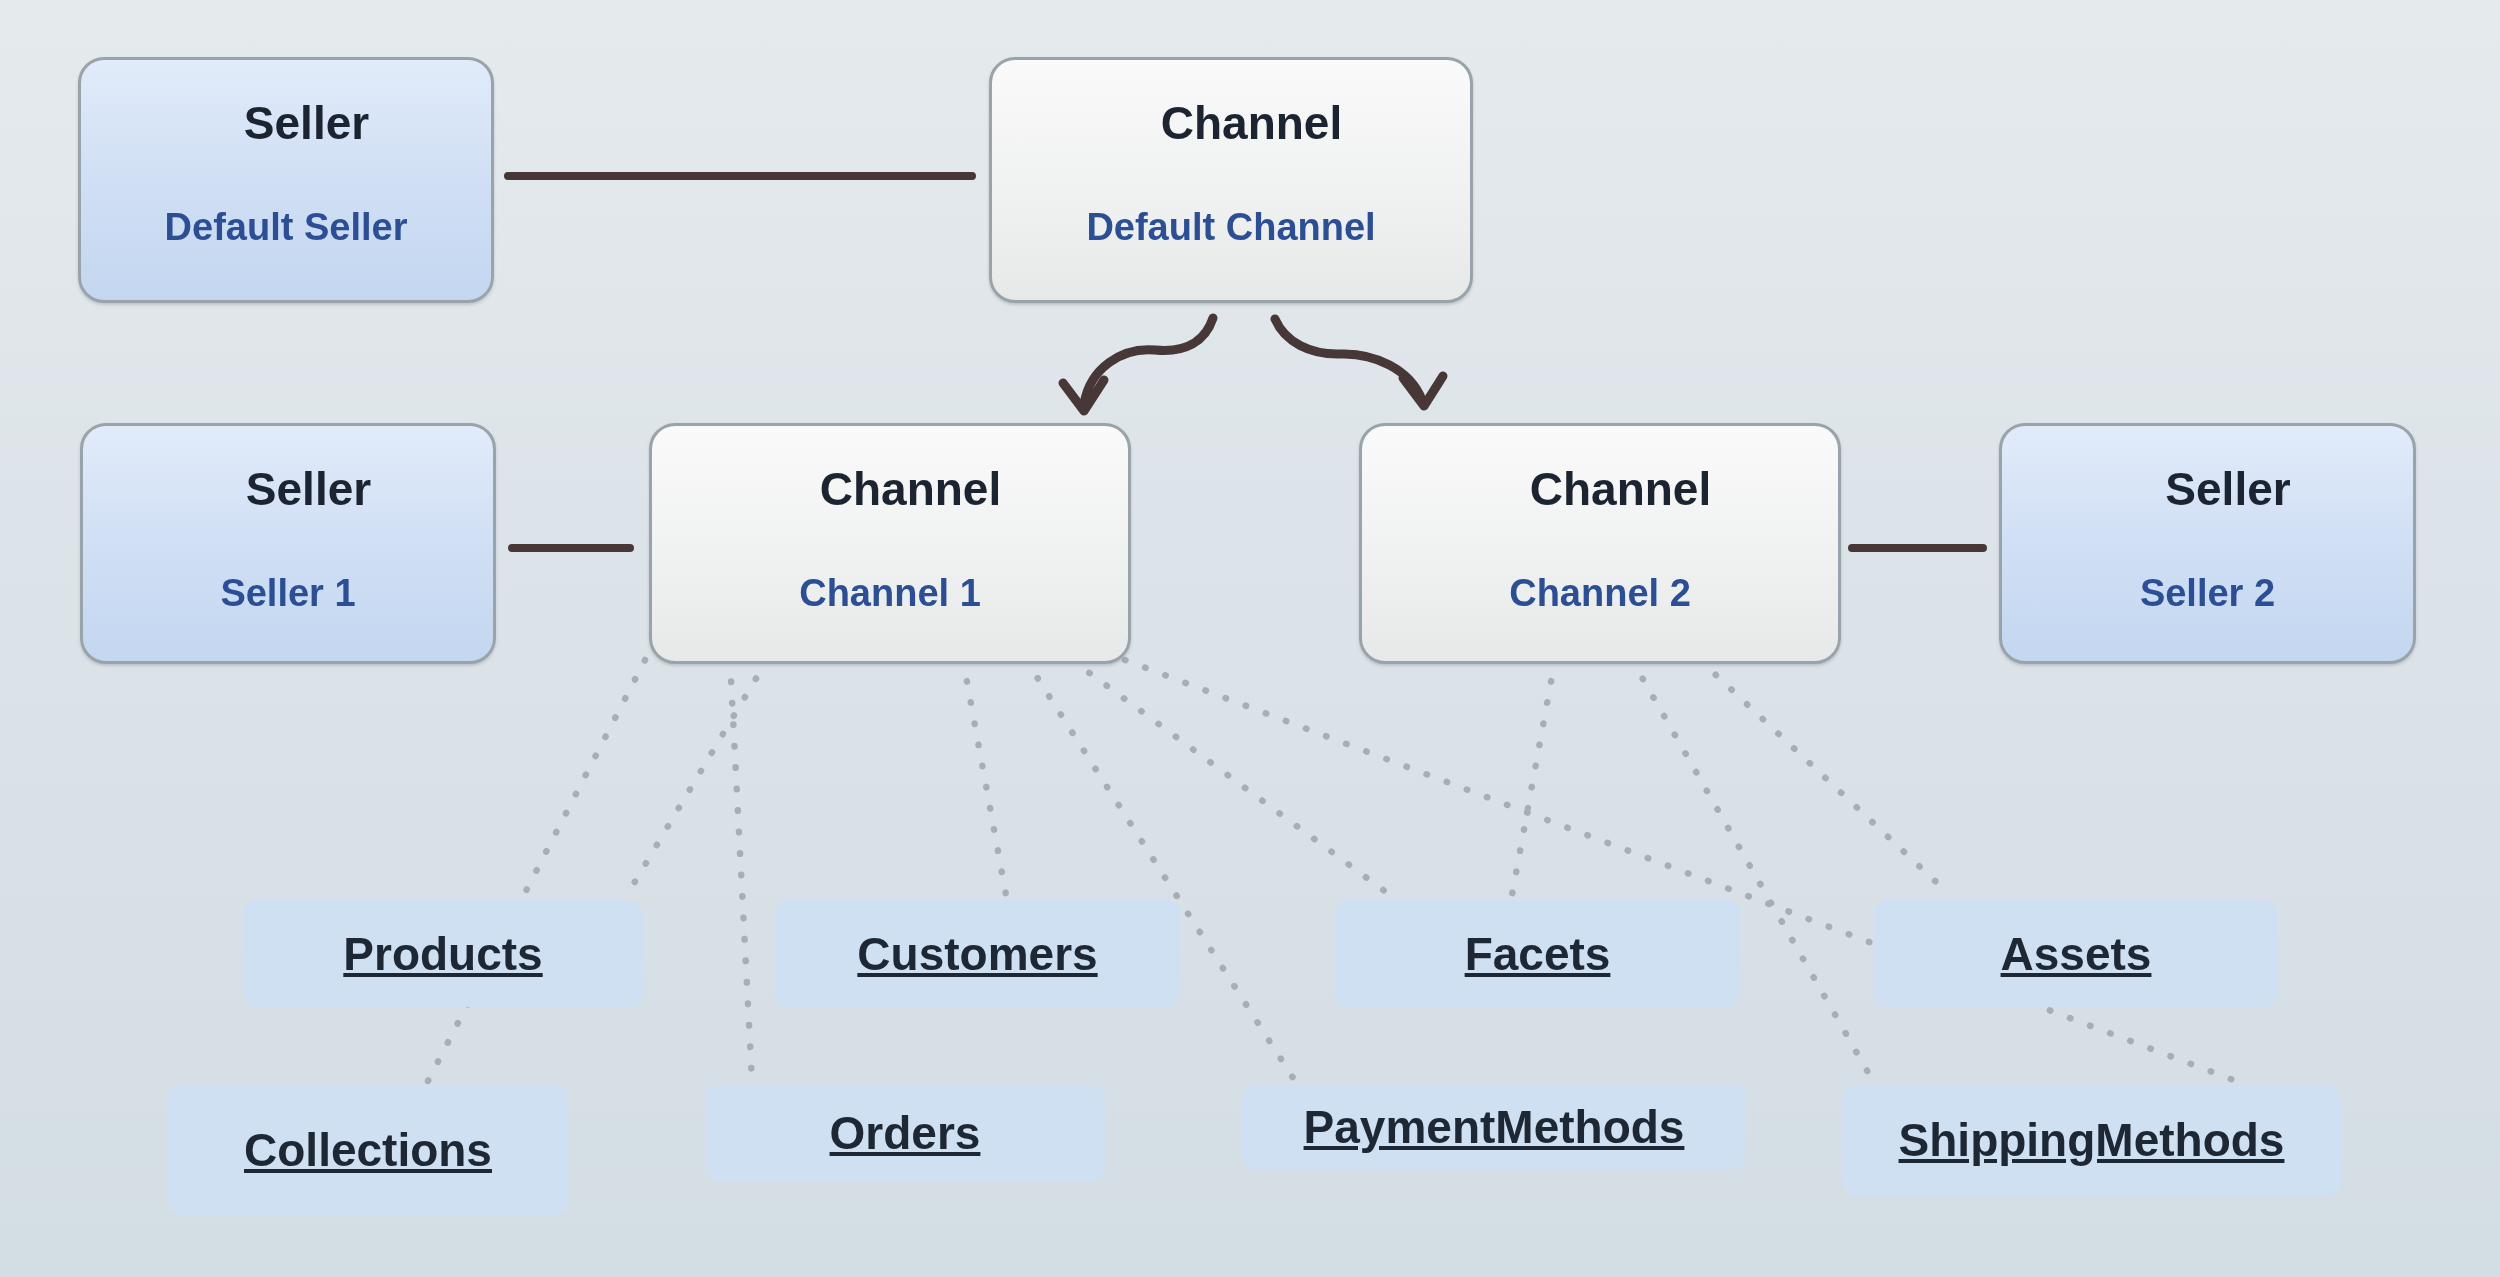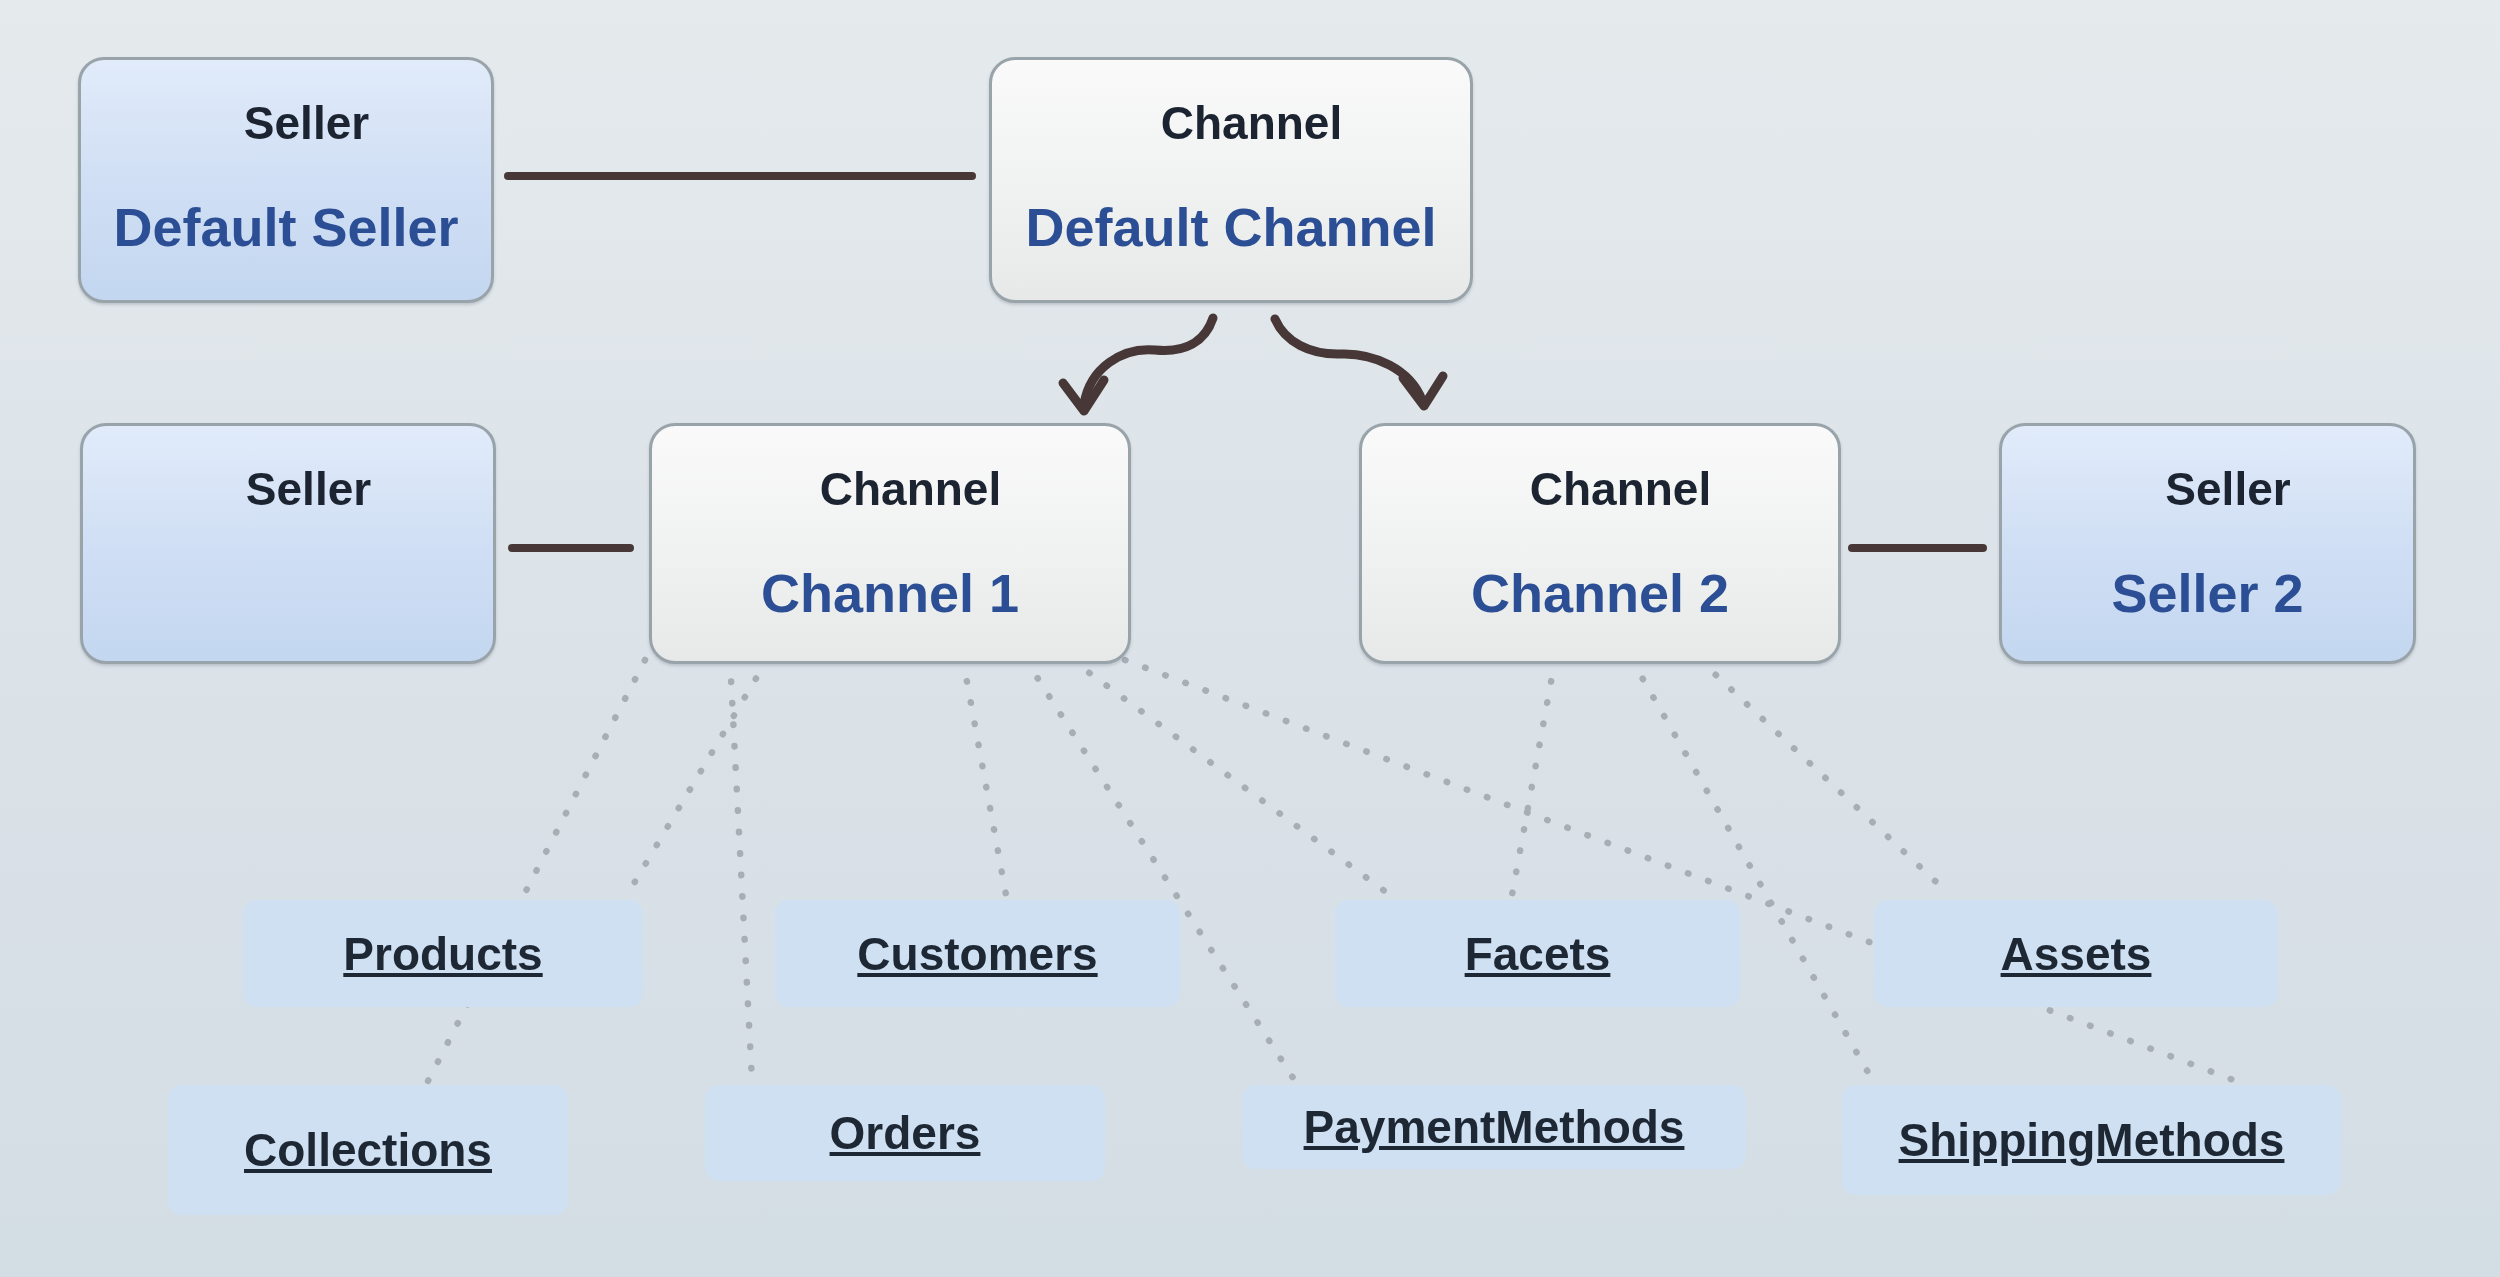--- a/index.html
+++ b/index.html
@@ -20,21 +20,21 @@
     box-shadow:0 2px 3px rgba(90,100,110,.25);
   }
   .node-blue{background:linear-gradient(180deg,#e1ebfa 0%,#cfdef4 55%,#c3d7f0 100%);}
   .node-white{background:linear-gradient(180deg,#f9faf9 0%,#f0f2f1 55%,#e7e9e8 100%);}
   .node .title{
     position:absolute;left:0;right:0;top:40px;height:46px;line-height:46px;
     text-align:center;font-weight:bold;font-size:46px;color:#1c2431;margin-left:41px;
   }
   .node .nname{
     position:absolute;left:0;right:0;top:142px;height:50px;line-height:50px;
-    text-align:center;font-weight:bold;font-size:54px;color:#2b4e95;
+    text-align:center;font-weight:bold;font-size:38px;color:#2b4e95;
   }
 
   
   #n-default-seller {left:78px;  top:57px;  width:410px;height:240px;}
   #n-default-channel{left:989px; top:57px;  width:478px;height:240px;}
   #n-seller1        {left:80px;  top:423px; width:410px;height:235px;}
   #n-channel1       {left:649px; top:423px; width:476px;height:235px;}
   #n-channel2       {left:1359px;top:423px; width:476px;height:235px;}
   #n-seller2        {left:1999px;top:423px; width:411px;height:235px;}
 
@@ -92,20 +92,21 @@
     <div class="nname">Default Seller</div>
   </div>
 
   <div class="node node-white" id="n-default-channel">
     <div class="title">Channel</div>
     <div class="nname">Default Channel</div>
   </div>
 
   <div class="node node-blue" id="n-seller1">
     <div class="title">Seller</div>
+    <div class="nname">Seller 1</div>
   </div>
 
   <div class="node node-white" id="n-channel1">
     <div class="title">Channel</div>
     <div class="nname">Channel 1</div>
   </div>
 
   <div class="node node-white" id="n-channel2">
     <div class="title">Channel</div>
     <div class="nname">Channel 2</div>

